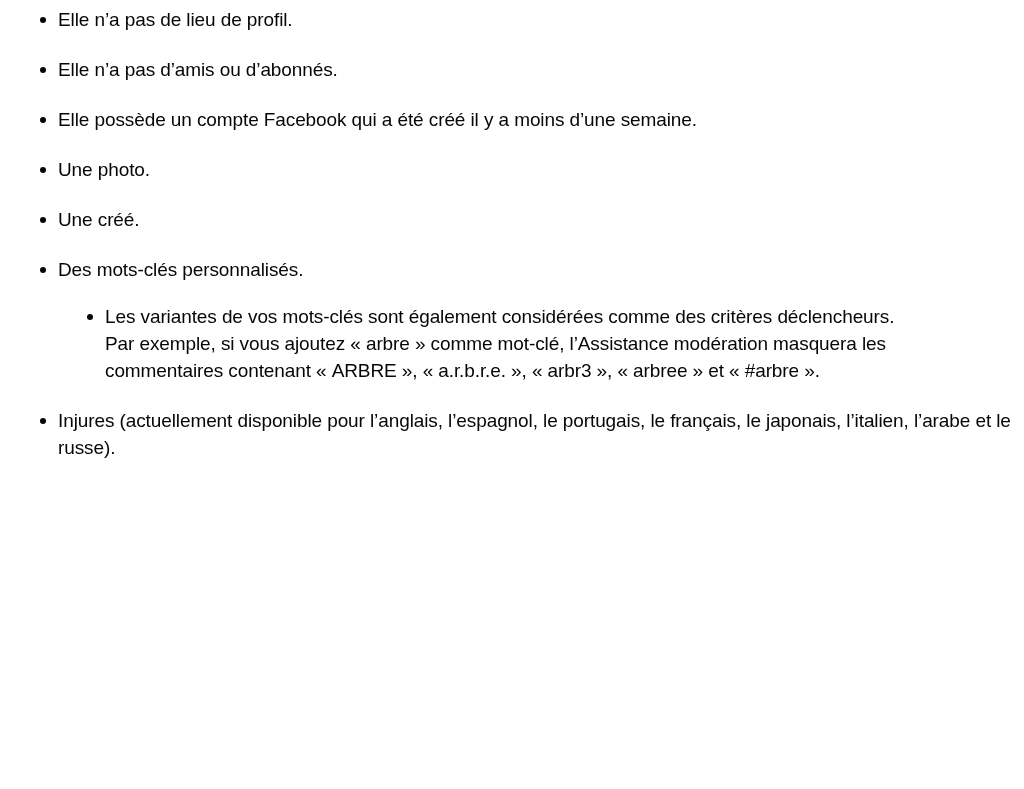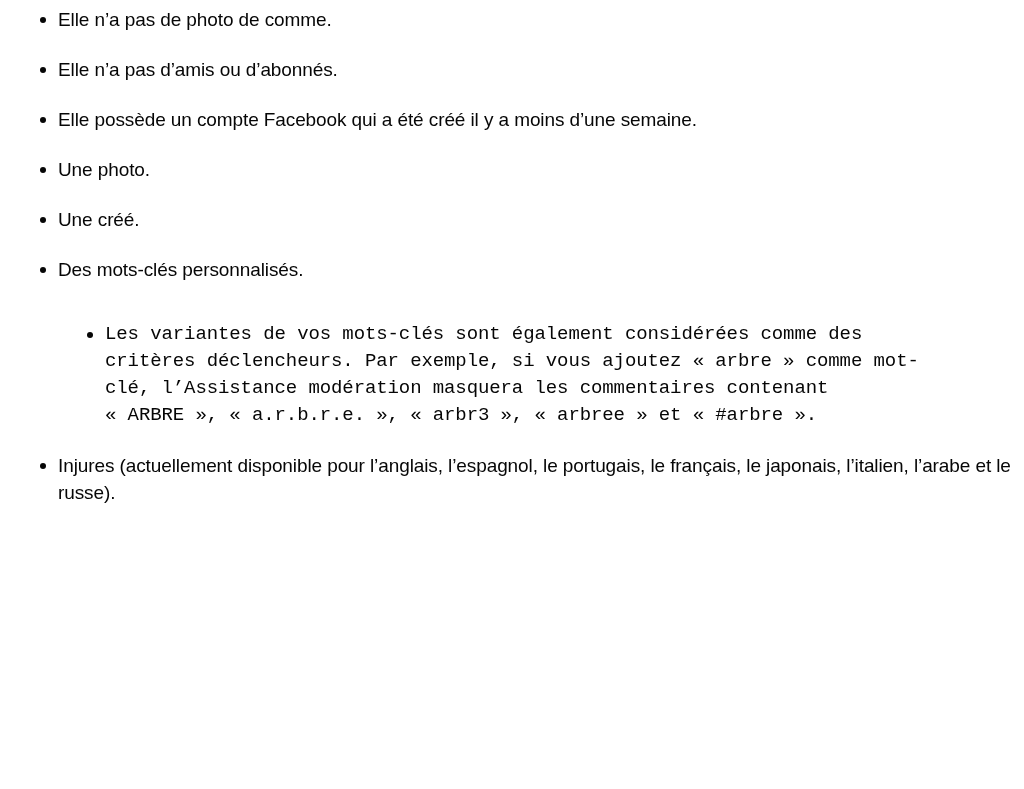--- a/index.html
+++ b/index.html
@@ -20,23 +20,22 @@
     font-weight: 700;
     margin: 0 0 26px 0;
   }
   .list + .heading { margin-top: 27px; }
   ul.list {
     list-style: none;
     margin: 0;
     padding: 0 0 0 46px;
   }
   ul.list.sub {
-    margin-top: 38px;
+    margin-top: 20px;
     padding-left: 47px;
-    font-family: Liberation Mono, monospace;
   }
   li.item {
     position: relative;
     margin: 0 0 23px 0;
   }
   li.item::before {
     content: "";
     position: absolute;
     left: -18px;
     top: 11px;
@@ -48,21 +47,21 @@
   li.item.sub-item { max-width: 822px; }
 </style>
 </head>
 <body>
 
 <main>
 
 
   <ul class="list">
     <li class="item">
-      <span>Elle n’a pas de photo de comme.</span>
+      <span>Elle n’a pas de lieu de profil.</span>
     </li>
     <li class="item">
       <span>Elle n’a pas d’amis ou d’abonnés.</span>
     </li>
     <li class="item">
       <span>Elle possède un compte Facebook qui a été créé il y a moins d’une semaine.</span>
     </li>
   </ul>
 
 

